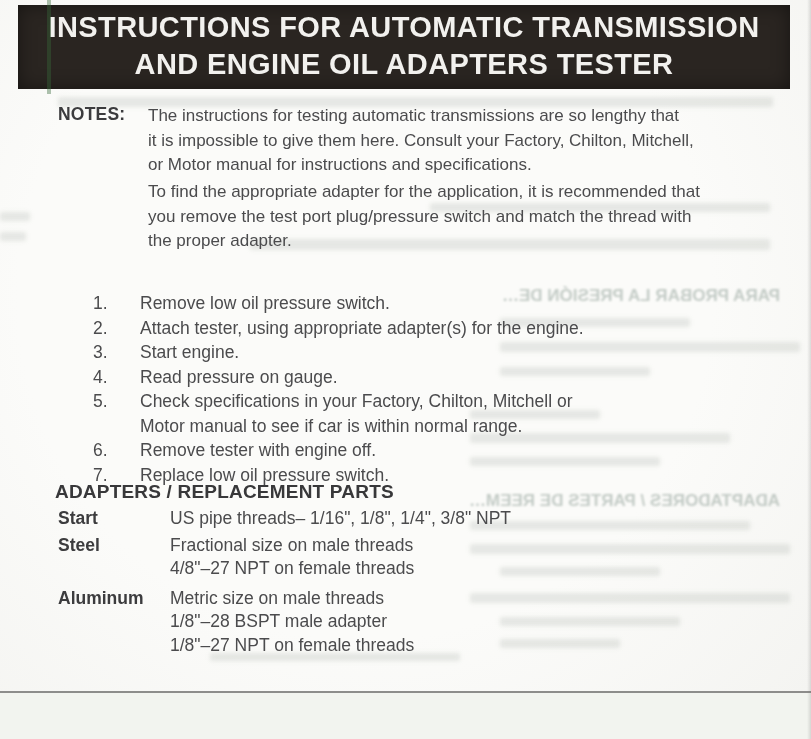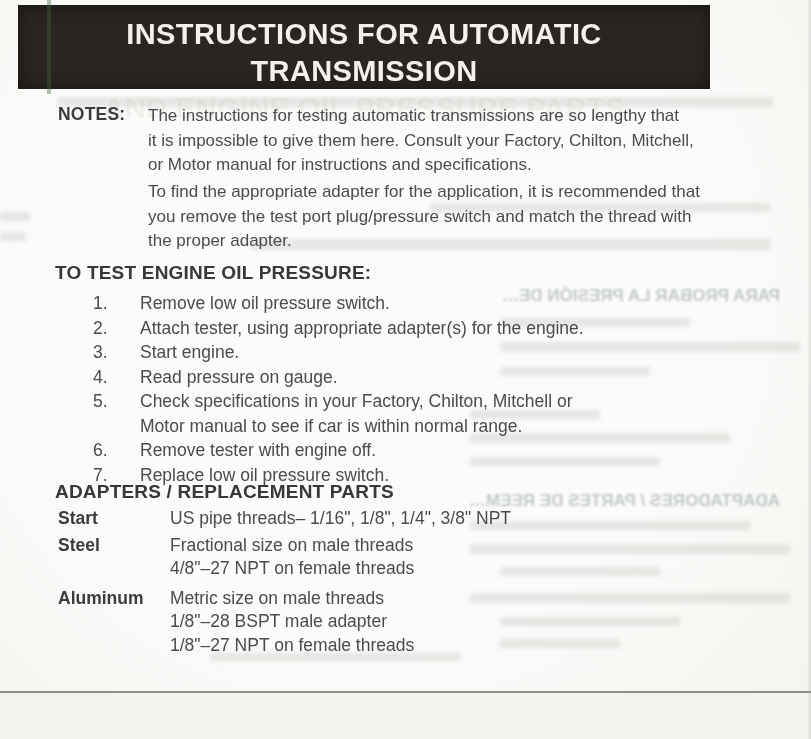--- a/index.html
+++ b/index.html
@@ -14,32 +14,32 @@
     height: 739px;
     overflow: hidden;
     background: radial-gradient(ellipse at 45% 40%, #fbfbf9 55%, #f3f3f0 100%);
     color: #4b4b4d;
   }
   
   .banner {
     position: absolute;
     left: 18px;
     top: 5px;
-    width: 692px;
+    width: 772px;
     height: 84px;
     box-sizing: border-box;
     background: #2a2521;
     box-shadow: inset 0 0 18px rgba(0,0,0,0.45);
     color: #f2f1ee;
     text-align: center;
     font-weight: bold;
     font-size: 29px;
     line-height: 37px;
     letter-spacing: 0.4px;
-    padding-top: 11px;
+    padding-top: 4px;
   }
   .banner-artifact {
     position: absolute;
     left: 29px;
     top: -5px;
     width: 4px;
     height: 94px;
     background: rgba(56, 104, 58, 0.40);
     filter: blur(0.6px);
   }
@@ -164,21 +164,21 @@
     background: linear-gradient(to right, rgba(0,0,0,0), rgba(110,110,108,0.22));
   }
 </style>
 </head>
 <body>
 
 <div class="page">
 
   <div class="banner">
     <div>INSTRUCTIONS FOR AUTOMATIC TRANSMISSION</div>
-    <div>AND ENGINE OIL PRESSURE PARTS</div>
+    <div>AND ENGINE OIL ADAPTERS TESTER</div>
     <div class="banner-artifact"></div>
   </div>
 
   <div class="gbar g1"></div>
   <div class="gbar g2"></div>
   <div class="gbar g3"></div>
   <div class="gbar g4"></div>
   <div class="gbar g5"></div>
   <div class="gbar g6"></div>
   <div class="gbar g7"></div>
@@ -197,21 +197,20 @@
   <div class="ghost-text gh2">ADAPTADORES / PARTES DE REEM…</div>
 
   <div class="notes-label">NOTES:</div>
   <div class="para p1 body-text">The instructions for testing automatic transmissions are so lengthy that
 it is impossible to give them here. Consult your Factory, Chilton, Mitchell,
 or Motor manual for instructions and specifications.</div>
   <div class="para p2 body-text">To find the appropriate adapter for the application, it is recommended that
 you remove the test port plug/pressure switch and match the thread with
 the proper adapter.</div>
 
-  <h2 class="sec h1pos">TO TEST ENGINE OIL PRESSURE:</h2>
   <div class="steps">
     <div class="step">
       <span class="snum">1.</span>
       <span class="stext">Remove low oil pressure switch.</span>
     </div>
     <div class="step">
       <span class="snum">2.</span>
       <span class="stext">Attach tester, using appropriate adapter(s) for the engine.</span>
     </div>
     <div class="step">

